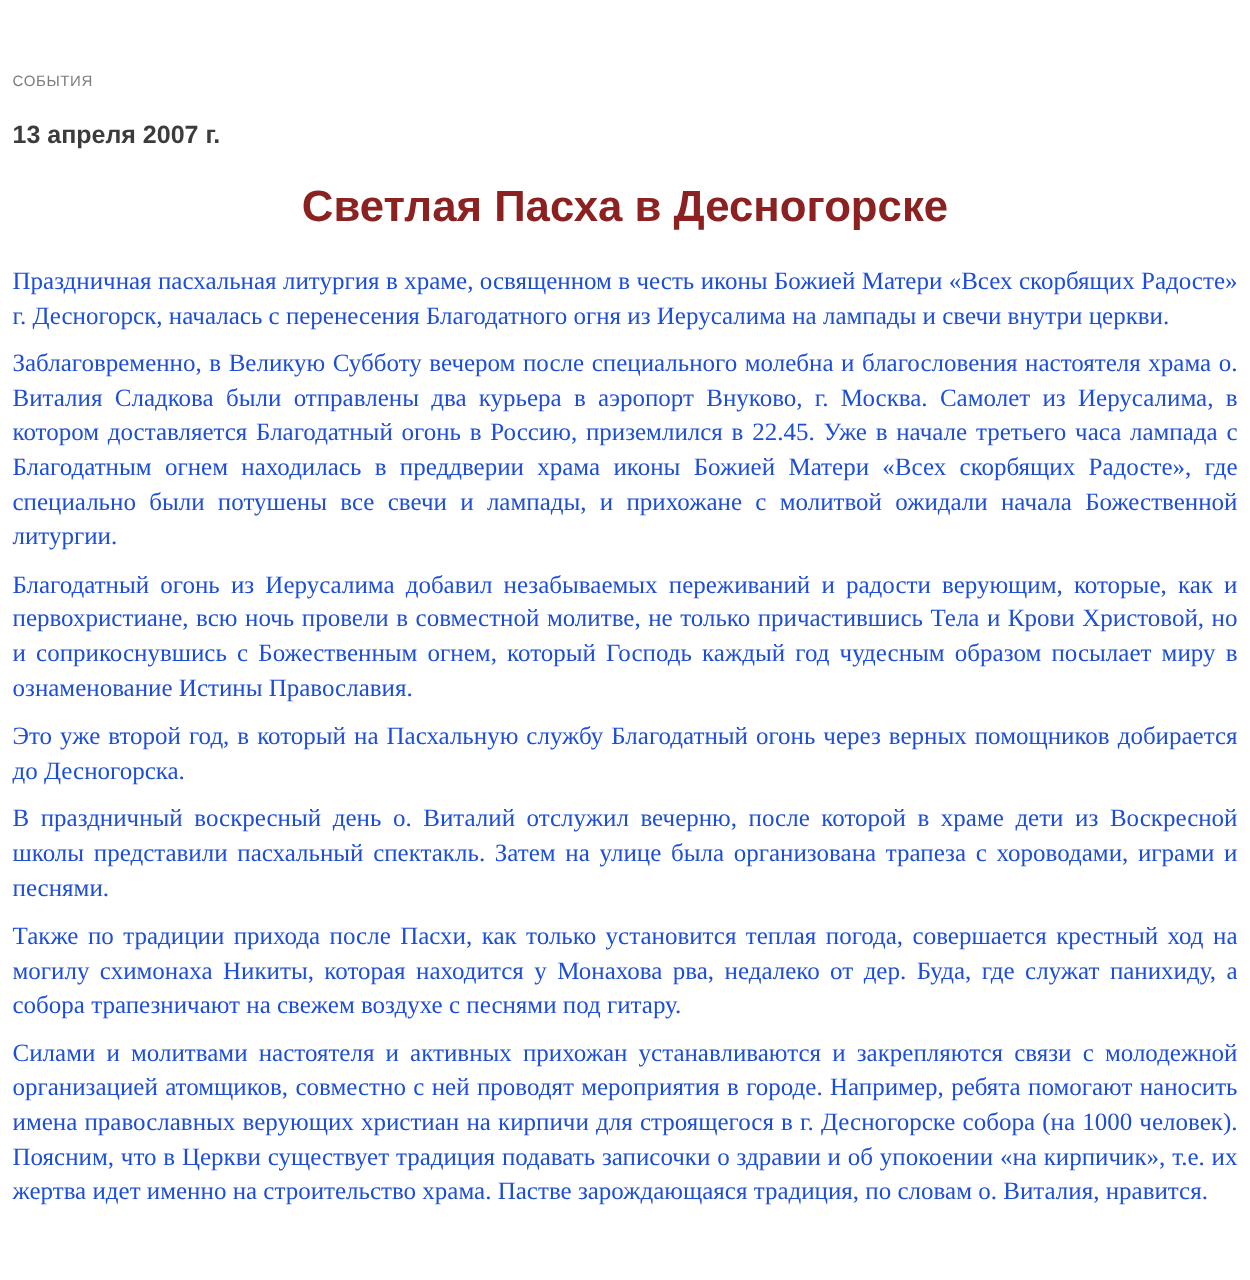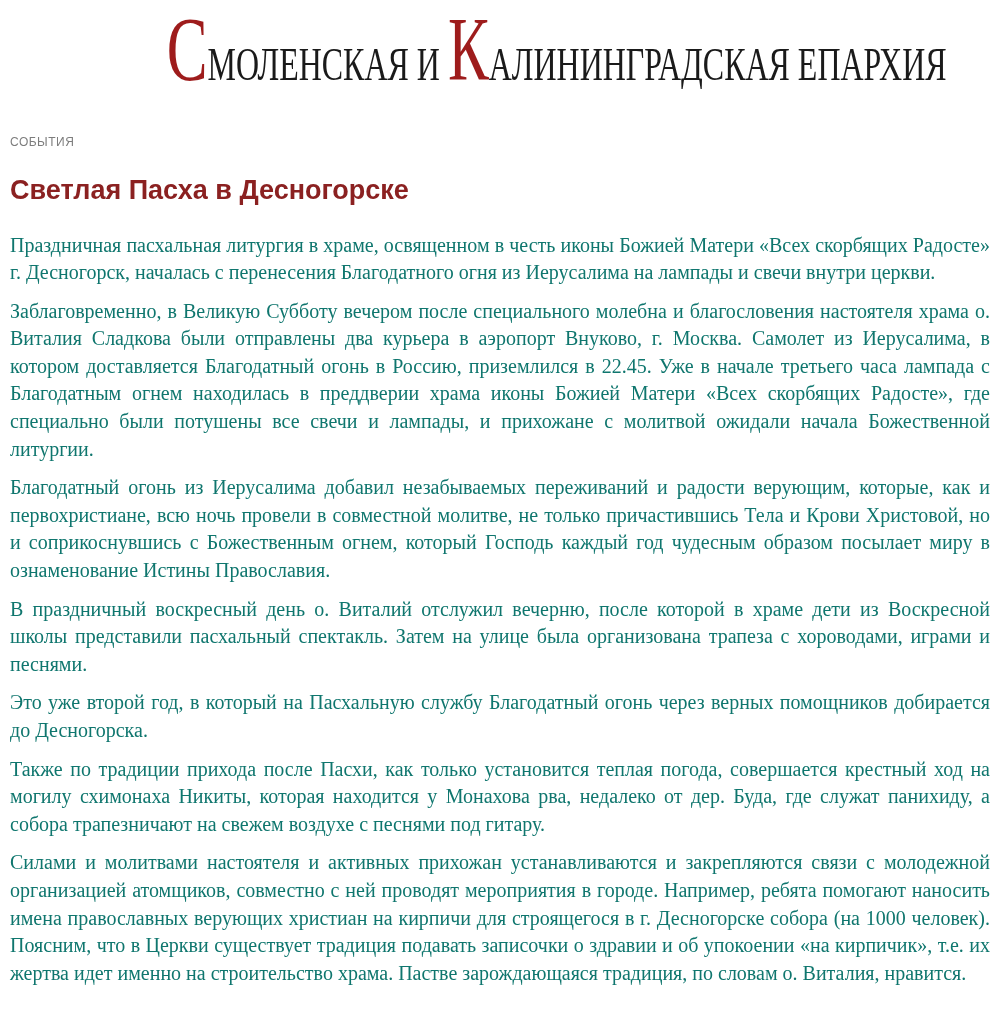--- a/index.html
+++ b/index.html
@@ -52,61 +52,57 @@
   }
   .article-date {
     margin-top: 25px;
     font-family: "Liberation Sans", sans-serif;
     font-size: 20px;
     font-weight: 700;
     color: #3c3c3c;
   }
   .article-title {
     margin-top: 26px;
-    text-align: left;
+    text-align: center;
     font-family: "Liberation Sans", sans-serif;
-    font-size: 27px;
+    font-size: 35px;
     color: var(--title-red);
   }
 
   
   .article-body {
     margin-top: 26px;
   }
   .article-body p {
     margin: 0 0 11px 0;
     font-size: 20px;
     line-height: 1.38;
     text-align: justify;
-    color: #0f766e;
+    color: #1d4ed8;
   }
   .article-body p:last-child { margin-bottom: 0; }
 </style>
 </head>
 <body>
 
 <div class="page">
 
   <div class="masthead">
-    <span class="hdr-line-wrap">
-      <span class="hdr-line hdr-line1">
-        <span class="hdr-initial hdr-initial-red">С</span><span class="hdr-text">МОЛЕНСКАЯ И </span><span class="hdr-initial hdr-initial-red">К</span><span class="hdr-text">АЛИНИНГРАДСКАЯ ЕПАРХИЯ</span>
-      </span>
-    </span>
   </div>
 
   <div class="section-label">СОБЫТИЯ</div>
 
+  <div class="article-date">13 апреля 2007 г.</div>
 
   <h1 class="article-title">Светлая Пасха в Десногорске</h1>
 
   <div class="article-body">
     <p>Праздничная пасхальная литургия в храме, освященном в честь иконы Божией Матери «Всех скорбящих Радосте» г. Десногорск, началась с перенесения Благодатного огня из Иерусалима на лампады и свечи внутри церкви.</p>
     <p>Заблаговременно, в Великую Субботу вечером после специального молебна и благословения настоятеля храма о. Виталия Сладкова были отправлены два курьера в аэропорт Внуково, г. Москва. Самолет из Иерусалима, в котором доставляется Благодатный огонь в Россию, приземлился в 22.45. Уже в начале третьего часа лампада с Благодатным огнем находилась в преддверии храма иконы Божией Матери «Всех скорбящих Радосте», где специально были потушены все свечи и лампады, и прихожане с молитвой ожидали начала Божественной литургии.</p>
     <p>Благодатный огонь из Иерусалима добавил незабываемых переживаний и радости верующим, которые, как и первохристиане, всю ночь провели в совместной молитве, не только причастившись Тела и Крови Христовой, но и соприкоснувшись с Божественным огнем, который Господь каждый год чудесным образом посылает миру в ознаменование Истины Православия.</p>
+    <p>Это уже второй год, в который на Пасхальную службу Благодатный огонь через верных помощников добирается до Десногорска.</p>
     <p>В праздничный воскресный день о. Виталий отслужил вечерню, после которой в храме дети из Воскресной школы представили пасхальный спектакль. Затем на улице была организована трапеза с хороводами, играми и песнями.</p>
-    <p>Это уже второй год, в который на Пасхальную службу Благодатный огонь через верных помощников добирается до Десногорска.</p>
     <p>Также по традиции прихода после Пасхи, как только установится теплая погода, совершается крестный ход на могилу схимонаха Никиты, которая находится у Монахова рва, недалеко от дер. Буда, где служат панихиду, а собора трапезничают на свежем воздухе с песнями под гитару.</p>
     <p>Силами и молитвами настоятеля и активных прихожан устанавливаются и закрепляются связи с молодежной организацией атомщиков, совместно с ней проводят мероприятия в городе. Например, ребята помогают наносить имена православных верующих христиан на кирпичи для строящегося в г. Десногорске собора (на 1000 человек). Поясним, что в Церкви существует традиция подавать записочки о здравии и об упокоении «на кирпичик», т.е. их жертва идет именно на строительство храма. Пастве зарождающаяся традиция, по словам о. Виталия, нравится.</p>
 
   </div>
 
 </div>
 
 </body></html>

